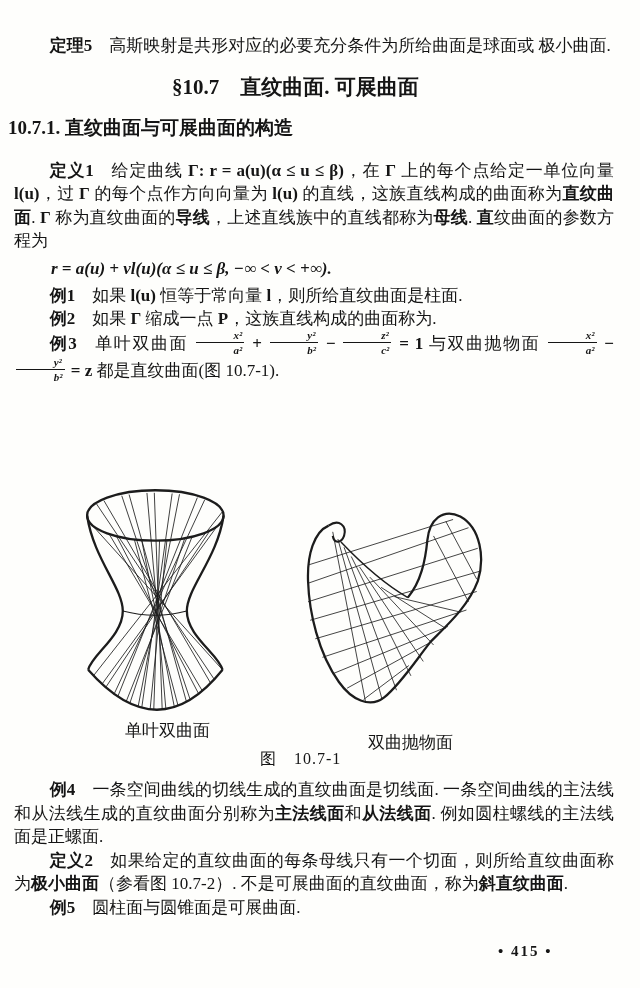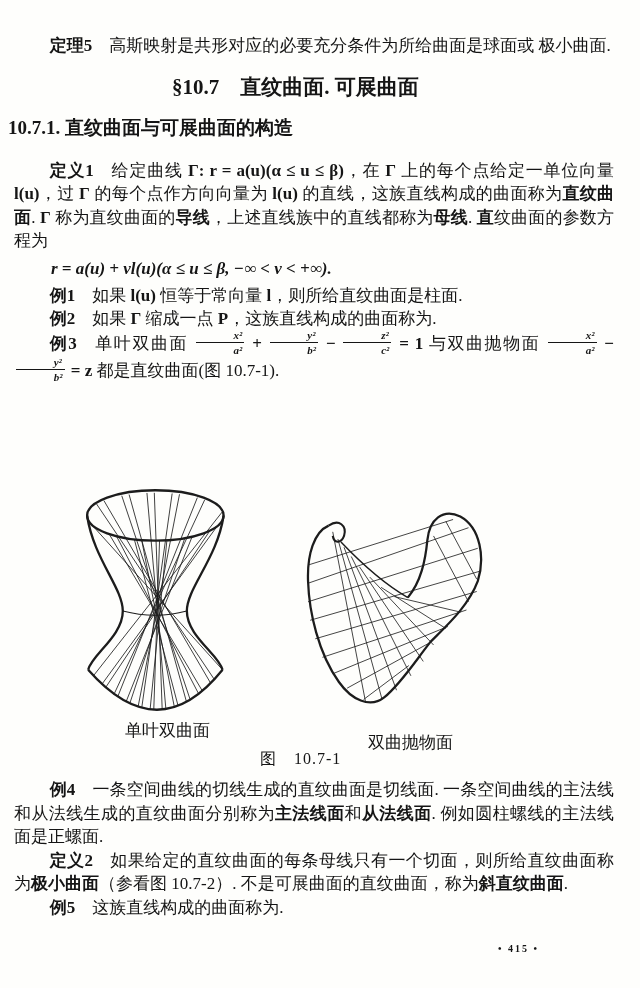--- a/index.html
+++ b/index.html
@@ -40,21 +40,21 @@
   .figure svg{position:absolute;}
   .fig-label{
     position:absolute;font-size:17px;line-height:22px;white-space:nowrap;
   }
   .fig-caption{
     position:absolute;font-size:16px;line-height:22px;white-space:nowrap;
     letter-spacing:1px;
   }
   .bottom-text{position:absolute;left:14px;top:778px;width:600px;}
   .page-number{
-    position:absolute;left:498px;top:943px;font-size:10px;font-weight:bold;
+    position:absolute;left:498px;top:943px;font-size:15px;font-weight:bold;
     letter-spacing:2px;white-space:nowrap;
   }
   .stroke{fill:none;stroke:#1c1c1c;}
 </style>
 </head>
 <body>
 
 <div class="page">
 
   <div class="content">
@@ -133,18 +133,18 @@
     </svg>
 
     <div class="fig-label" style="left:125px;top:237px;">单叶双曲面</div>
     <div class="fig-label" style="left:368px;top:249px;">双曲抛物面</div>
     <div class="fig-caption" style="left:260px;top:265px;">图　10.7-1</div>
   </div>
 
   <div class="bottom-text">
     <p class="para indent"><span class="b">例4</span><span> 一条空间曲线的切线生成的直纹曲面是切线面. 一条空间曲线的主法线和从法线生成的直纹曲面分别称为</span><span class="b">主法线面</span><span>和</span><span class="b">从法线面</span><span>. 例如圆柱螺线的主法线面是正螺面.</span></p>
     <p class="para indent"><span class="b">定义2</span><span> 如果给定的直纹曲面的每条母线只有一个切面，则所给直纹曲面称为</span><span class="b">极小曲面</span><span>（参看图 10.7-2）. 不是可展曲面的直纹曲面，称为</span><span class="b">斜直纹曲面</span><span>.</span></p>
-    <p class="para indent"><span class="b">例5</span><span> 这族直线构成的曲面称为.</span></p>
+    <p class="para indent"><span class="b">例5</span><span> 圆柱面与圆锥面是可展曲面.</span></p>
   </div>
 
   <div class="page-number">• 415 •</div>
 
 </div>
 
 </body></html>

